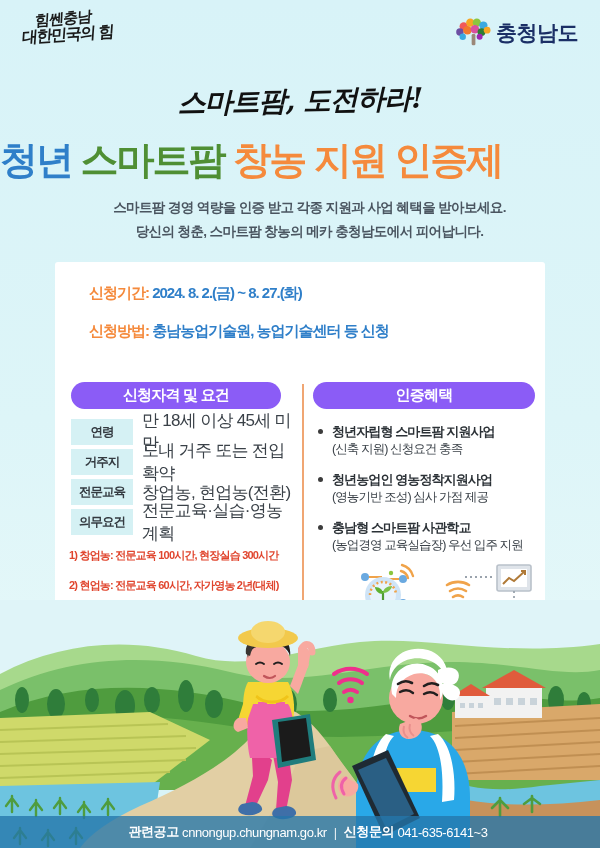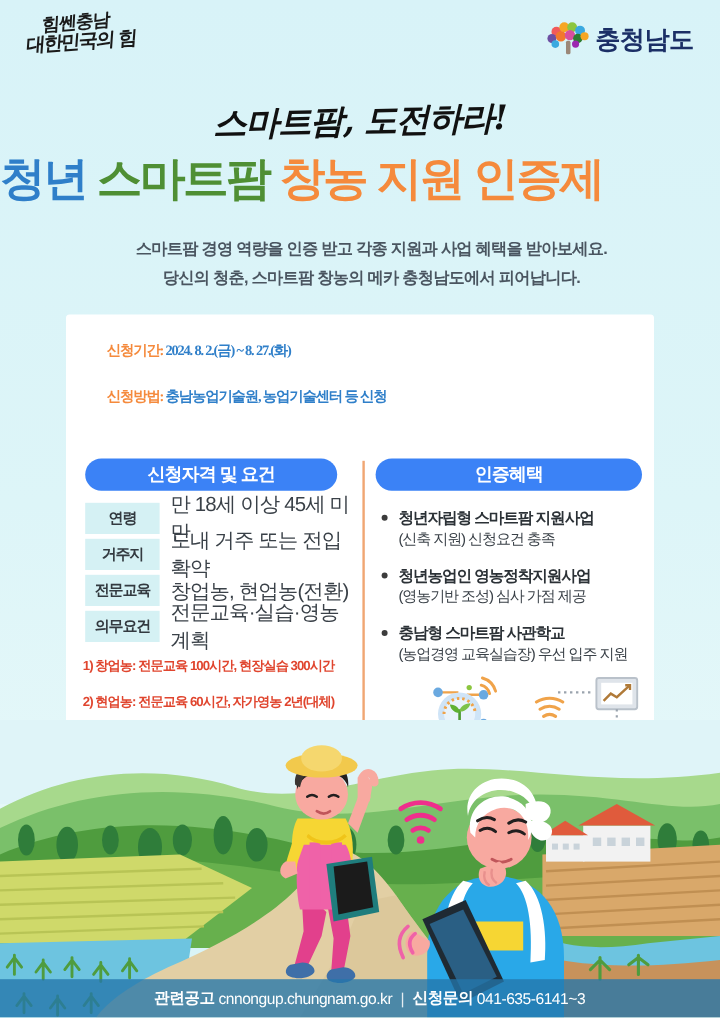--- a/index.html
+++ b/index.html
@@ -84,21 +84,21 @@
     font-size: 28px;
     font-weight: bold;
     color: #111111;
     letter-spacing: -1px;
     transform: rotate(-1.2deg);
     font-style: italic;
   }
 
   .main-title {
     position: absolute;
-    left: 0; top: 124px;
+    left: 0; top: 135px;
     width: 500px;
     text-align: center;
     font-size: 38px;
     font-weight: bold;
     letter-spacing: -2px;
     white-space: nowrap;
   }
   .main-title .w1 { color: #2f7fc9; }
   .main-title .w2 { color: #4f8f34; }
   .main-title .w3 { color: #f58a3c; }
@@ -121,25 +121,24 @@
     position: absolute;
     left: 55px; top: 262px;
     width: 490px; height: 368px;
     background: #ffffff;
     border-radius: 3px;
   }
 
   .apply-row {
     position: absolute;
     left: 34px;
-    font-size: 12px;
+    font-size: 15px;
     font-weight: bold;
     letter-spacing: -1px;
     white-space: nowrap;
-    font-family: Liberation Serif, serif;
   }
   .apply-row.r1 { top: 22px; }
   .apply-row.r2 { top: 60px; }
   .apply-label { color: #f58a3c; }
   .apply-value { color: #2f7fc9; }
 
   
   .divider {
     position: absolute;
     left: 247px; top: 122px;
@@ -147,21 +146,21 @@
     background: #f0a673;
   }
 
   .panel { position: absolute; top: 120px; }
   .panel-left  { left: 10px;  width: 230px; }
   .panel-right { left: 258px; width: 222px; }
 
   .pill {
     height: 27px;
     border-radius: 14px;
-    background: #3b82f6;
+    background: #8b5cf6;
     color: #ffffff;
     font-size: 15px;
     font-weight: bold;
     letter-spacing: -0.8px;
     display: flex;
     align-items: center;
     justify-content: center;
   }
   .pill-left  { width: 210px; margin-left: 6px; }
   .pill-right { width: 222px; }

